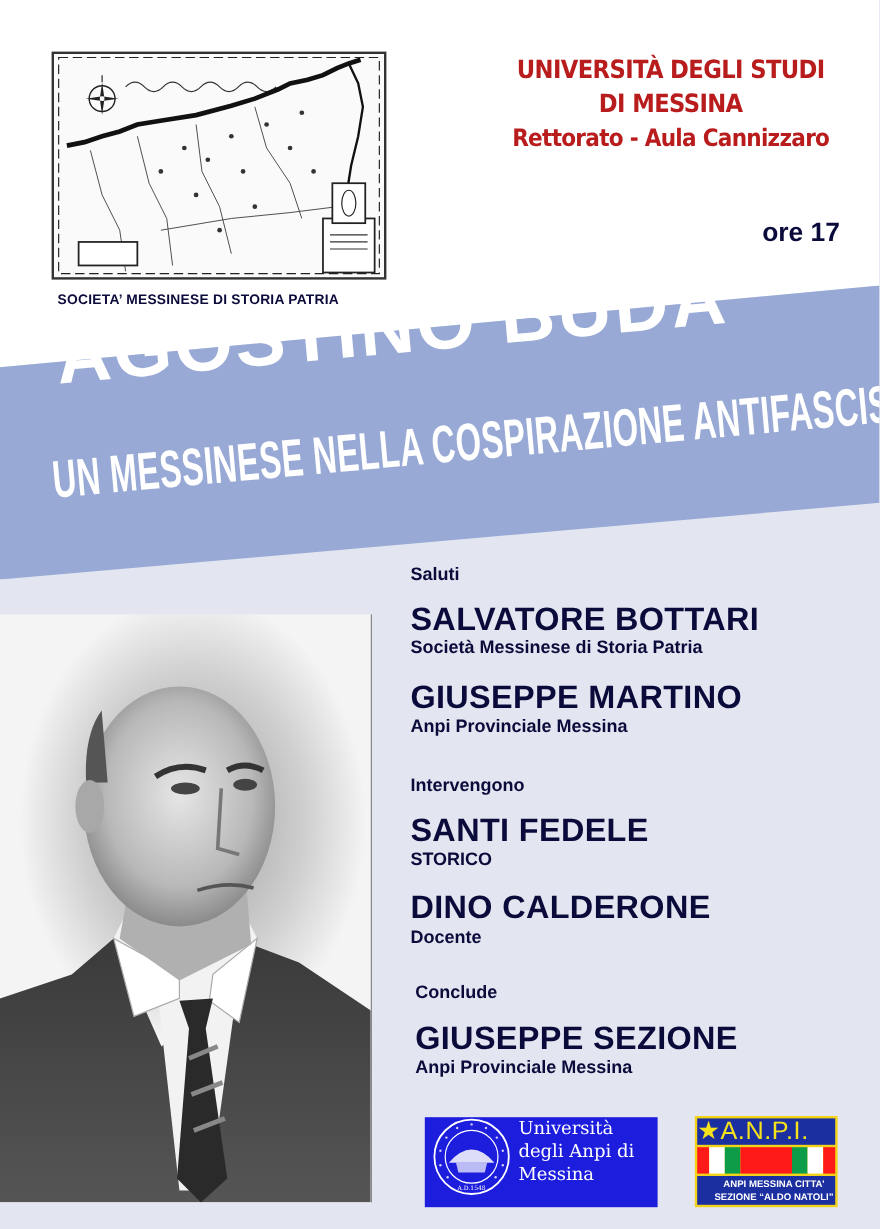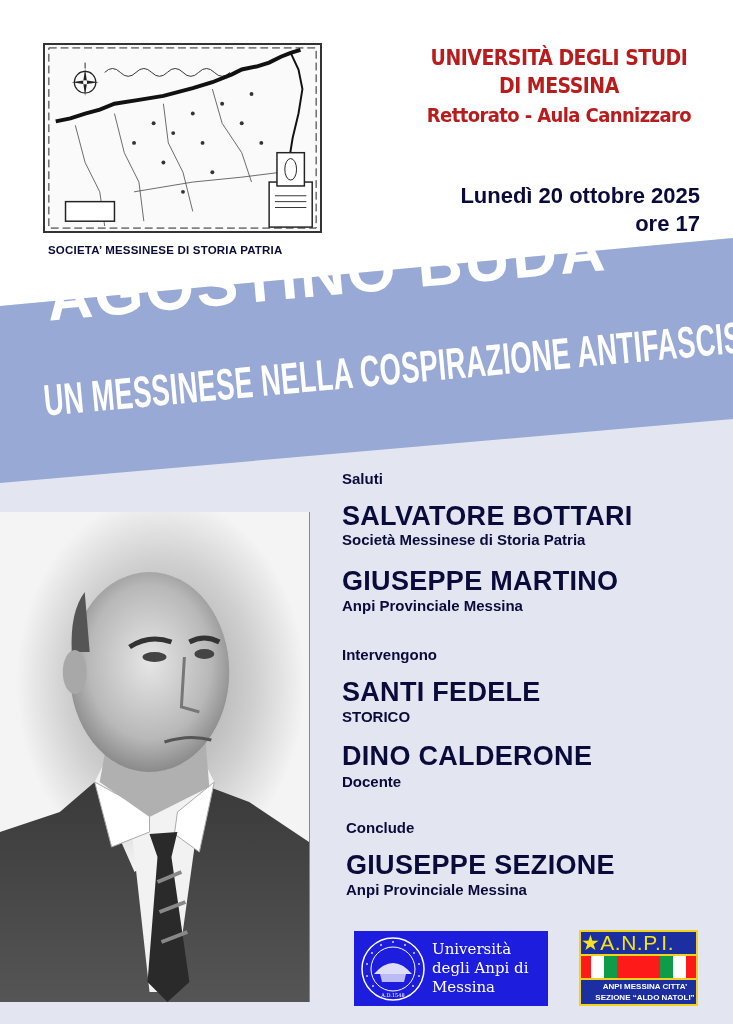--- a/index.html
+++ b/index.html
@@ -76,21 +76,21 @@
   
   .program { position: absolute; left: 342px; top: 467px; width: 380px; color: #0b0b3b; }
   .section-label { font-size: 15px; font-weight: bold; line-height: 24px; }
   .speaker-name { font-size: 27px; font-weight: bold; line-height: 30px; letter-spacing: 0.3px; }
   .speaker-role { font-size: 15px; font-weight: bold; line-height: 18px; }
   .abs { position: absolute; left: 0; }
 
   
   .unime-logo {
     position: absolute; left: 354px; top: 931px; width: 194px; height: 75px;
-    background: #1d1ddd; display: flex; align-items: center;
+    background: #1d1ddd; display: flex; 
   }
   .unime-seal { width: 66px; height: 66px; margin-left: 6px; }
   .unime-text {
     margin-left: 6px; color: #ffffff; font-family: "DejaVu Serif", serif;
     font-size: 15px; line-height: 19px;
   }
   .anpi-logo {
     position: absolute; left: 579px; top: 930px; width: 119px; height: 76px;
     background: #f3d31a; padding: 2px;
   }
@@ -165,21 +165,20 @@
 </div>
 <div class="society-caption">SOCIETA’ MESSINESE DI STORIA PATRIA</div>
 
 <div class="uni-header">
   <div class="l1">UNIVERSITÀ DEGLI STUDI</div>
   <div class="l2">DI MESSINA</div>
   <div class="l3">Rettorato - Aula Cannizzaro</div>
 </div>
 
 <div class="date-block">
-  <div class="date">Lunedì 20 ottobre 2025</div>
   <div class="time">ore 17</div>
 </div>
 
 <div class="title-wrap">
   <div class="title-main">AGOSTINO BUDA</div>
   <div class="title-sub">UN MESSINESE NELLA COSPIRAZIONE ANTIFASCISTA</div>
 </div>
 
 <div class="portrait">
   <svg viewBox="0 0 310 490" preserveAspectRatio="none">

